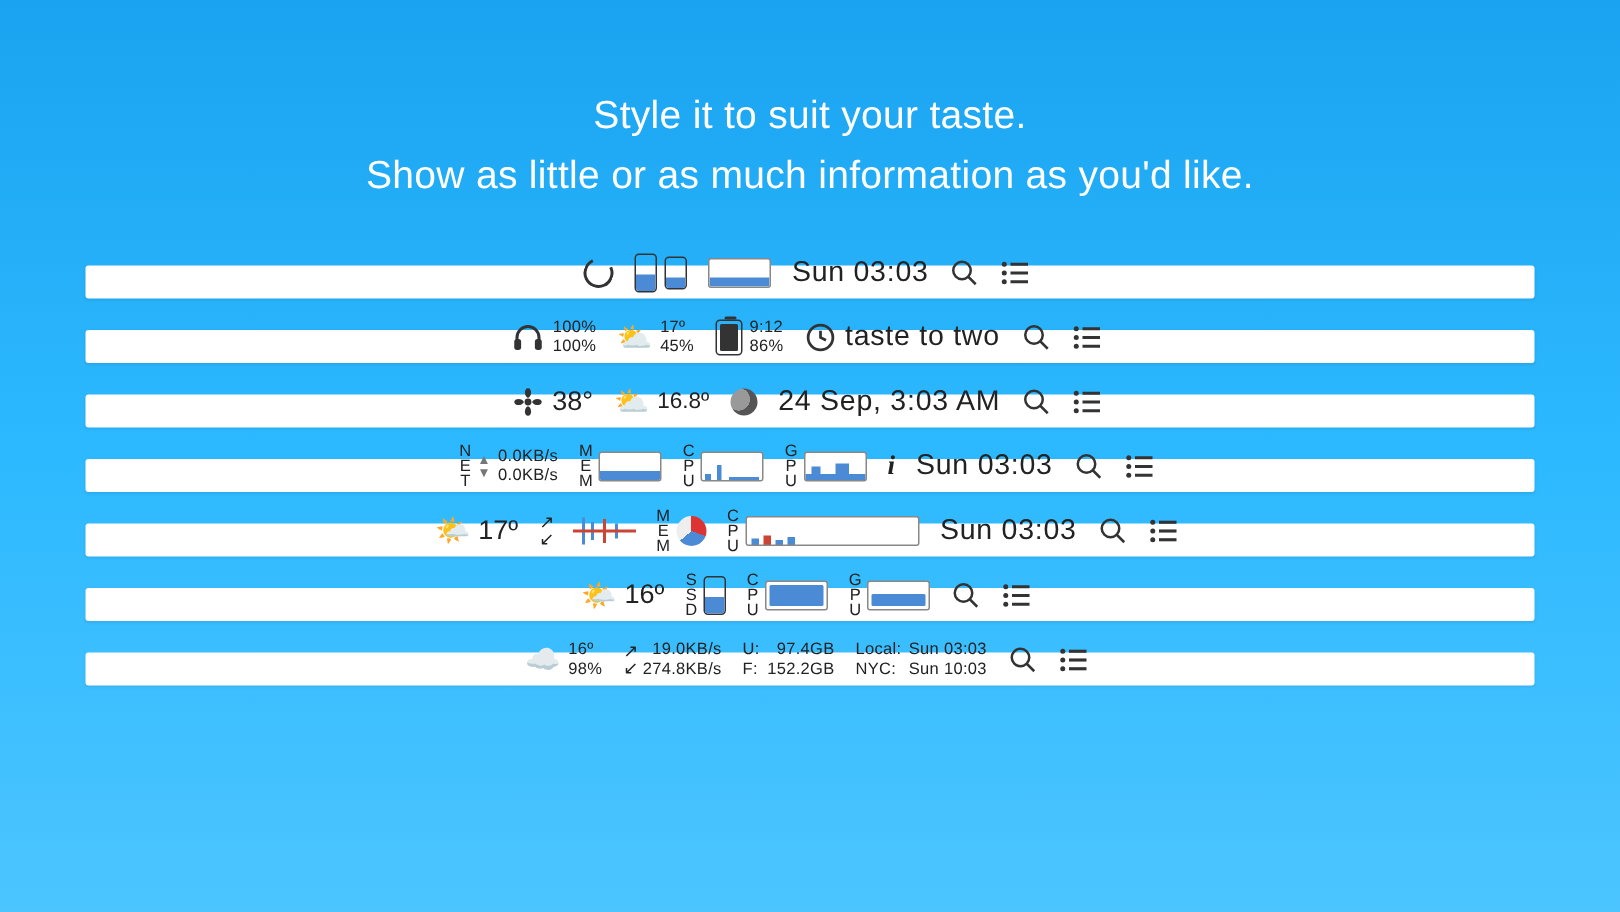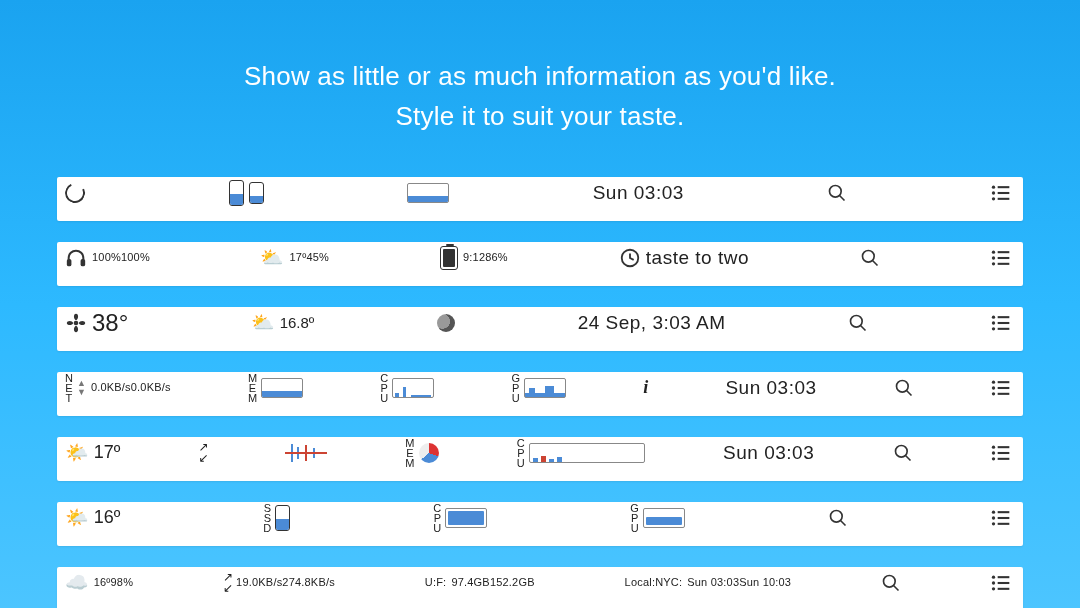--- a/index.html
+++ b/index.html
@@ -22,42 +22,42 @@
     letter-spacing: 0.2px;
   }
   .bars {
     display: flex;
     flex-direction: column;
     gap: 21px;
     padding: 0 57px;
   }
   .bar {
     background: #fff;
-    height: 44px;
+    height: 22px;
     border-radius: 2px;
     display: flex;
     align-items: center;
-    justify-content: space-between;
+    justify-content: center;
     padding: 0 12px 12px 8px;
     gap: 14px;
     font-size: 17px;
     color: #222;
     box-shadow: 0 1px 2px rgba(0,0,0,.08);
   }
   .bar .item {
     display: flex;
     align-items: center;
     gap: 5px;
     white-space: nowrap;
   }
   .bar .time { font-size: 19px; letter-spacing: .5px; }
   .bar .time.long { font-size: 18px; }
   .stack {
     display: flex;
-    flex-direction: row;
+    flex-direction: column;
     font-size: 11px;
     line-height: 1.15;
     letter-spacing: .2px;
   }
   .vlabel {
     font-size: 11px;
     line-height: 10px;
     letter-spacing: -1px;
     display: flex;
     flex-direction: column;
@@ -145,22 +145,22 @@
   .arrows{display:flex;flex-direction:column;font-size:9px;line-height:9px;color:#777;}
   .arrows2{font-size:12px;letter-spacing:-2px;line-height:11px;}
   .italic-i{font-family:Georgia,serif;font-style:italic;font-size:18px;font-weight:bold;}
   .sun-cloud{font-size:19px;}
   .fan{width:22px;height:22px;}
 </style>
 </head>
 <body>
 
 <div class="headline">
+  <p>Style it to suit your taste.</p>
   <p>Show as little or as much information as you'd like.</p>
-  <p>Style it to suit your taste.</p>
 </div>
 
 <div class="bars">
 
   <div class="bar">
     <span class="circle-ring"></span>
     <span class="item">
       <span class="pill"></span>
       <span class="pill sm"></span>
     </span>
@@ -231,21 +231,21 @@
     <span class="item">
       <svg class="fan" viewBox="0 0 24 24">
           <g fill="#333">
             <circle cx="12" cy="12" r="2.5"></circle>
             <path d="M12 2c3 0 3 6 0 7-3-1-3-7 0-7z"></path>
             <path d="M12 22c-3 0-3-6 0-7 3 1 3 7 0 7z"></path>
             <path d="M2 12c0-3 6-3 7 0-1 3-7 3-7 0z"></path>
             <path d="M22 12c0 3-6 3-7 0 1-3 7-3 7 0z"></path>
           </g>
         </svg>
-      <span style="font-size:24px">38°</span>
+      <span style="font-size:18px">38°</span>
     </span>
     <span class="item">
       <span class="sun-cloud">⛅</span>
       <span style="font-size:15px">16.8º</span>
     </span>
     <span class="moon"></span>
     <span class="time">24 Sep, 3:03 AM</span>
     <svg class="search-ico" viewBox="0 0 24 24">
         <circle cx="10" cy="10" r="7"></circle>
         <line x1="15" y1="15" x2="21" y2="21"></line>

